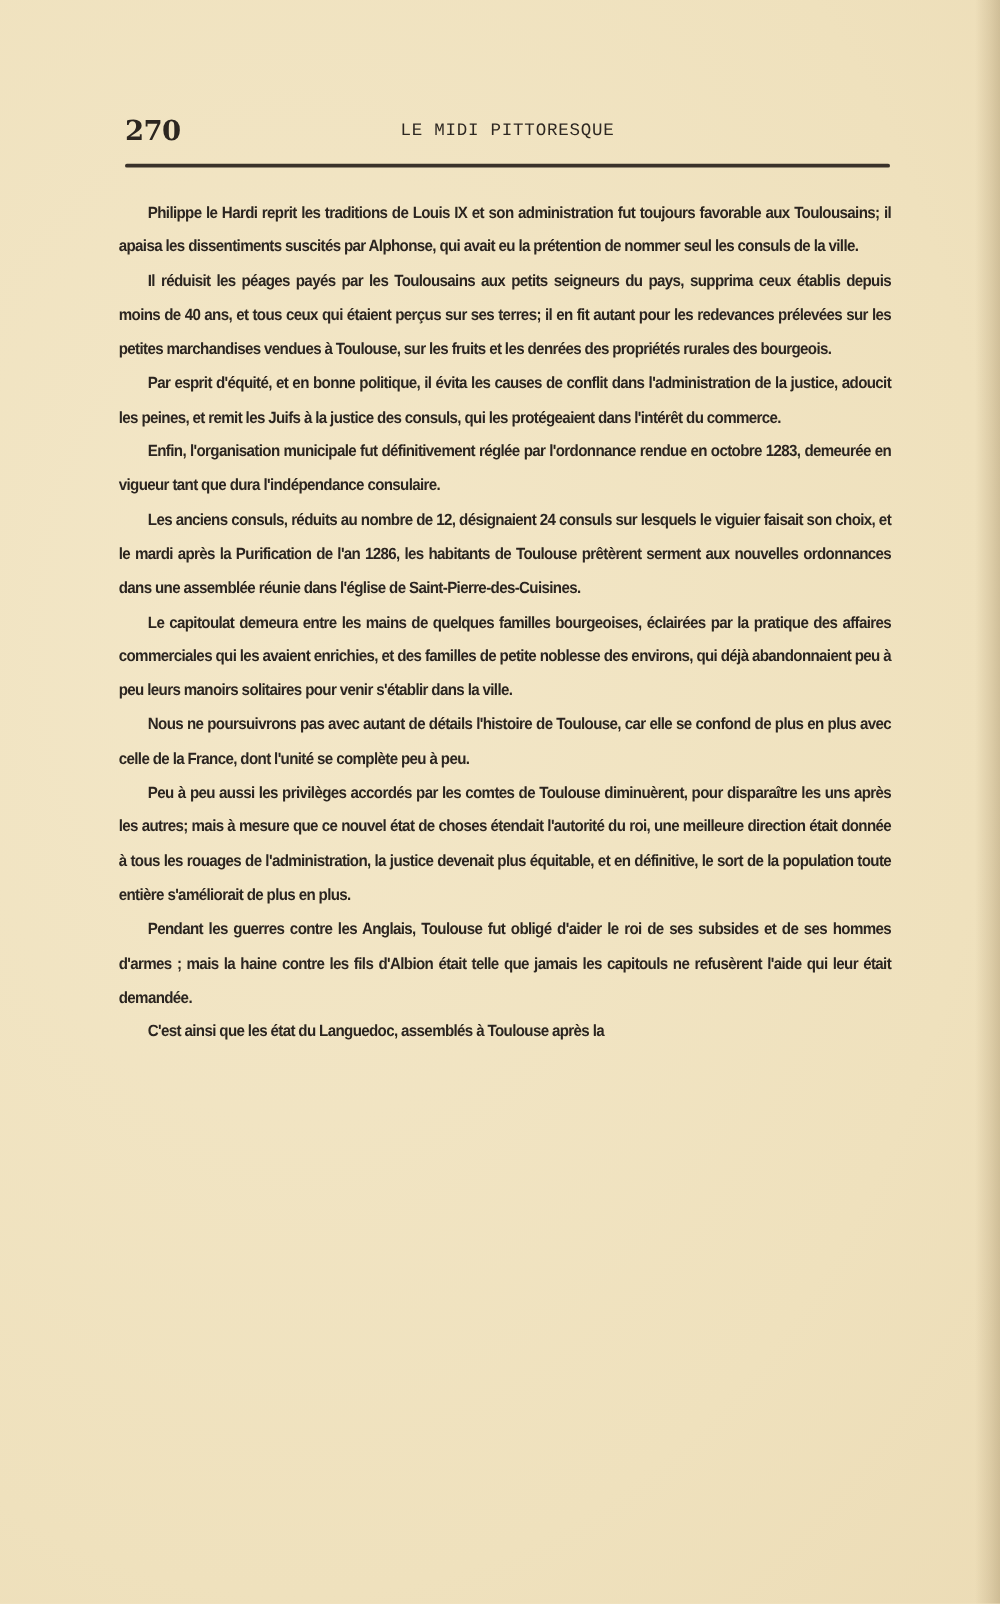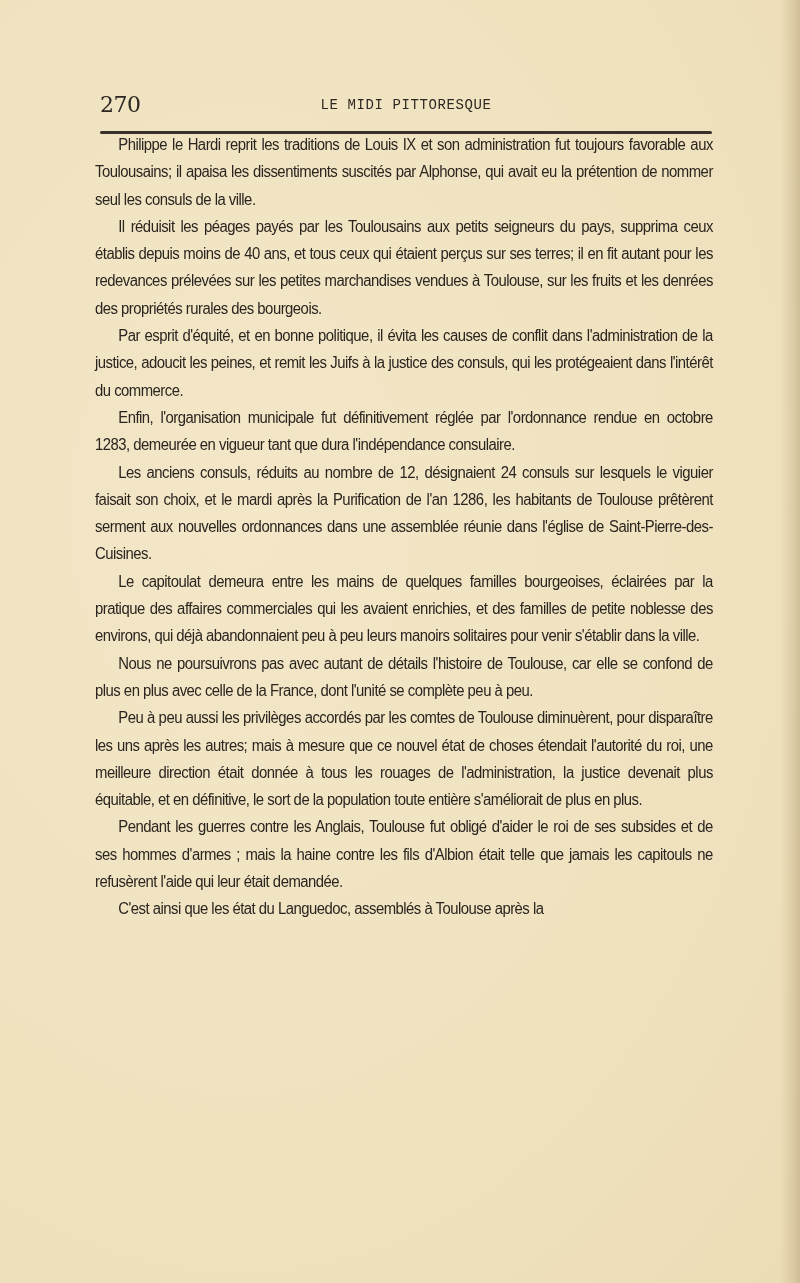--- a/index.html
+++ b/index.html
@@ -14,39 +14,40 @@
       position: absolute; left: 0; top: 0; width: 800px; height: 1283px;
       background:
         linear-gradient(90deg, rgba(0,0,0,0) 0, rgba(0,0,0,0) 780px, rgba(190,170,130,0.35) 792px, rgba(170,150,110,0.45) 800px),
         radial-gradient(ellipse at 30% 40%, #f3e7c8 0%, #efe1bd 70%, #ecdcb6 100%);
     }
     .running-head {
       position: absolute; left: 100px; top: 92px; width: 612px; height: 26px;
     }
     .page-number {
       position: absolute; left: 0; top: 0;
-      font-size: 22px; font-weight: normal; letter-spacing: -0.5px;
+      font-size: 22px; font-weight: bold; letter-spacing: -0.5px;
       font-family: "DejaVu Serif", serif;
       color: #2c2620;
     }
     .running-title {
       position: absolute; left: 0; width: 100%; top: 5px; text-align: center;
       font-size: 14px; letter-spacing: 0.6px;
       font-family: Liberation Mono, monospace;
       color: #2e2822;
     }
     .head-rule {
       position: absolute; left: 100px; top: 131px; width: 612px; height: 3px;
       background: #3a322a; border-radius: 2px;
     }
     .body-text {
-      position: absolute; left: 95px; top: 131px; width: 618px;
-      font-size: 16px; line-height: 27.3px;
+      position: absolute; left: 95px; top: 156px; width: 618px;
+      font-size: 13px; line-height: 27.3px;
       font-family: "Liberation Sans Narrow", "Liberation Sans", "DejaVu Sans", sans-serif;
       color: #2b2520;
+      font-weight: bold;
     }
     .body-text p {
       margin: 0; text-indent: 25px; text-align: justify;
       letter-spacing: -0.55px;
       transform: scaleX(0.93); transform-origin: left top; width: 107.5%;
     }
   </style>
 </head>
 <body>
 

